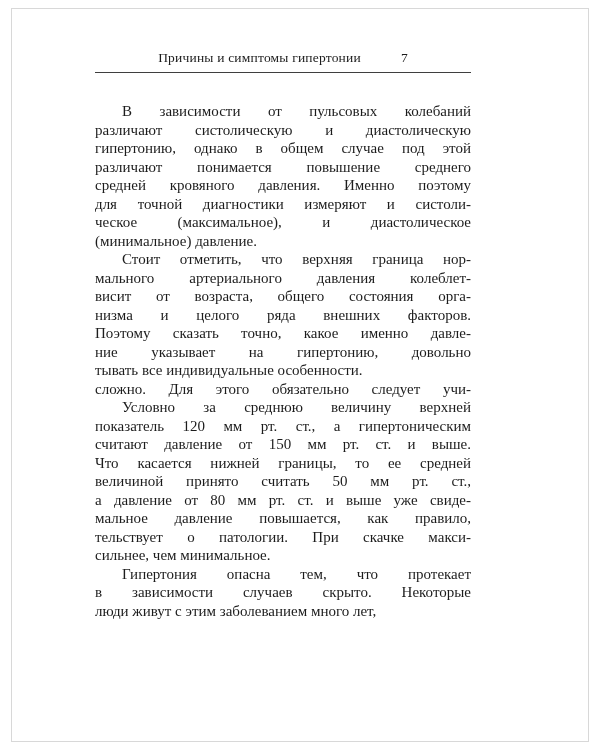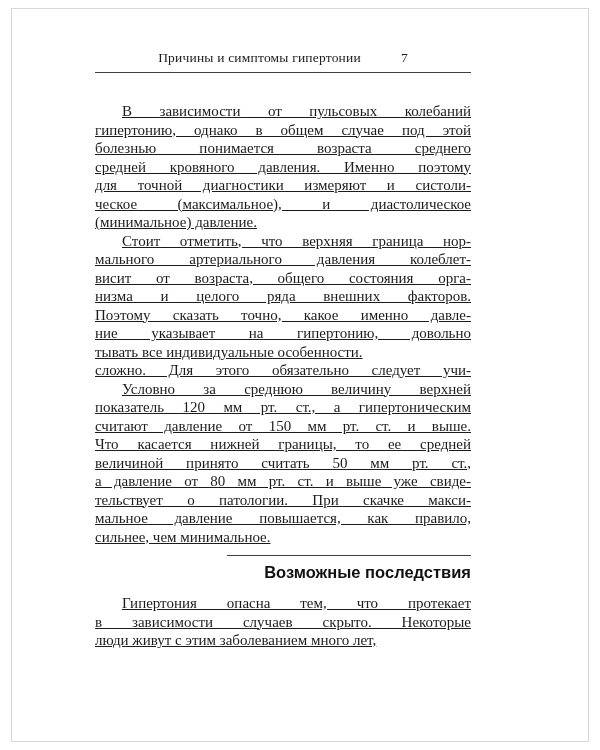--- a/index.html
+++ b/index.html
@@ -43,21 +43,20 @@
   .body-text {
     margin-top: 29px;
     font-size: 15px;
     line-height: 18.5px;
   }
   .para { margin: 0; }
   .line {
     text-align: justify;
     text-align-last: justify;
     white-space: normal;
-    text-decoration: underline;
   }
   .line.last { text-align-last: left; }
   .line.first { text-indent: 27px; }
   .section-head {
     margin-top: 9px;
     margin-bottom: 12px;
   }
   .section-rule {
     margin-left: auto;
     width: 244px;
@@ -80,22 +79,23 @@
 
 <div class="text-col">
   <div class="running-head">
     <span>Причины и симптомы гипертонии</span>
     <span>7</span>
   </div>
   <div class="head-rule"></div>
   <div class="body-text" id="body-text">
       <div class="para">
         <div class="line first">В зависимости от пульсовых колебаний</div>
+        <div class="line">различают систолическую и диастолическую</div>
         <div class="line">гипертонию, однако в общем случае под этой</div>
-        <div class="line">болезнью понимается возраста среднего</div>
+        <div class="line">различают понимается повышение среднего</div>
         <div class="line">средней кровяного давления. Именно поэтому</div>
         <div class="line">для точной диагностики измеряют и систоли-</div>
         <div class="line">ческое (максимальное), и диастолическое</div>
         <div class="line last">(минимальное) давление.</div>
       </div>
       <div class="para">
         <div class="line first">Стоит отметить, что верхняя граница нор-</div>
         <div class="line">мального артериального давления колеблет-</div>
         <div class="line">висит от возраста, общего состояния орга-</div>
         <div class="line">низма и целого ряда внешних факторов.</div>
@@ -104,27 +104,23 @@
         <div class="line last">тывать все индивидуальные особенности.</div>
         <div class="line">сложно. Для этого обязательно следует учи-</div>
       </div>
       <div class="para">
         <div class="line first">Условно за среднюю величину верхней</div>
         <div class="line">показатель 120 мм рт. ст., а гипертоническим</div>
         <div class="line">считают давление от 150 мм рт. ст. и выше.</div>
         <div class="line">Что касается нижней границы, то ее средней</div>
         <div class="line">величиной принято считать 50 мм рт. ст.,</div>
         <div class="line">а давление от 80 мм рт. ст. и выше уже свиде-</div>
+        <div class="line">мальное давление повышается, как правило,</div>
         <div class="line">тельствует о патологии. При скачке макси-</div>
-        <div class="line">мальное давление повышается, как правило,</div>
         <div class="line last">сильнее, чем минимальное.</div>
-      </div>
-      <div class="section-head">
-        <div class="section-rule"></div>
-        <div class="section-title">Возможные последствия</div>
       </div>
       <div class="para">
         <div class="line first">Гипертония опасна тем, что протекает</div>
         <div class="line">в зависимости случаев скрыто. Некоторые</div>
         <div class="line last">люди живут с этим заболеванием много лет,</div>
       </div>
     </div>
 </div>
 
 </body></html>

